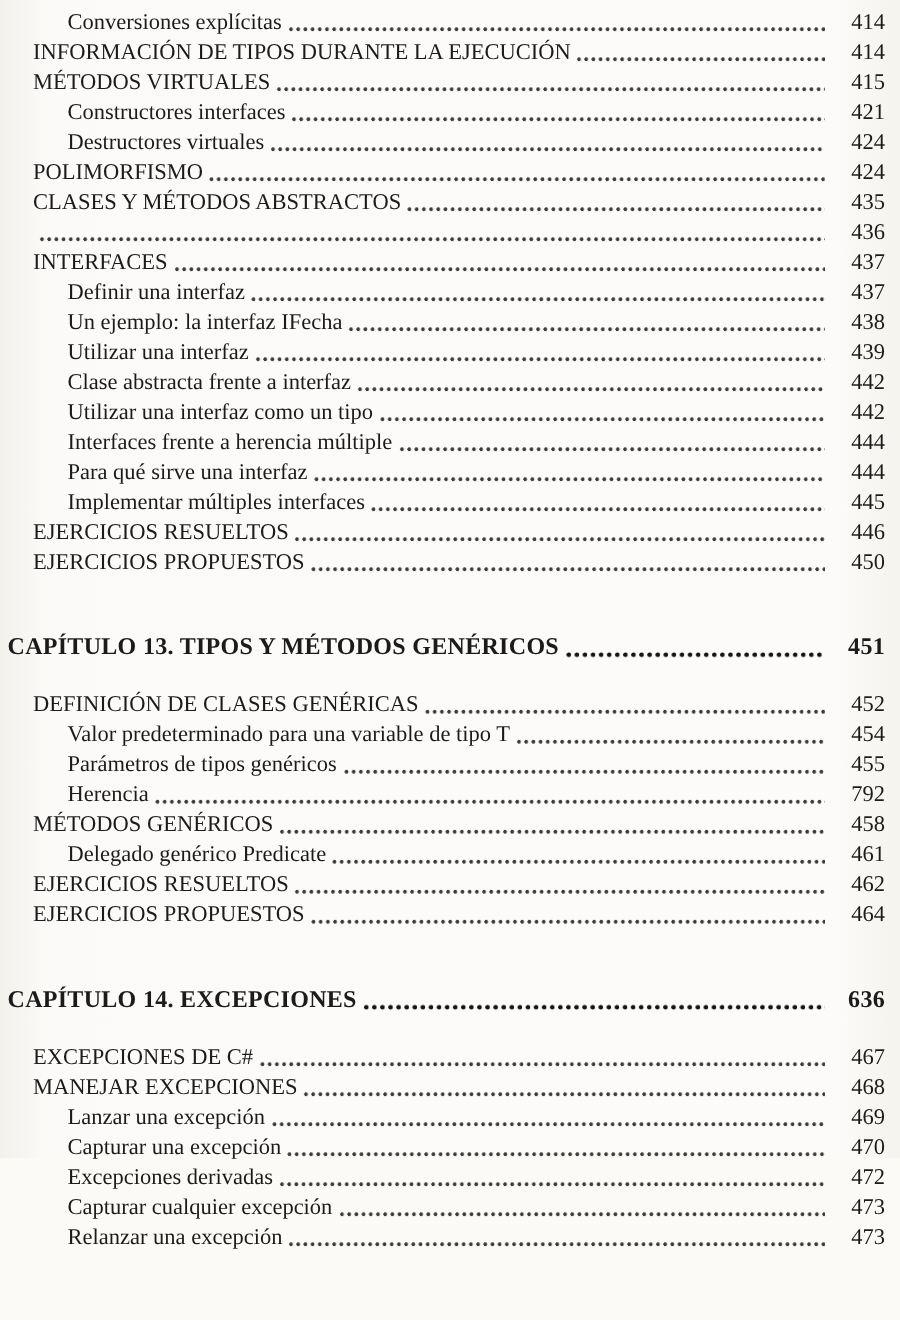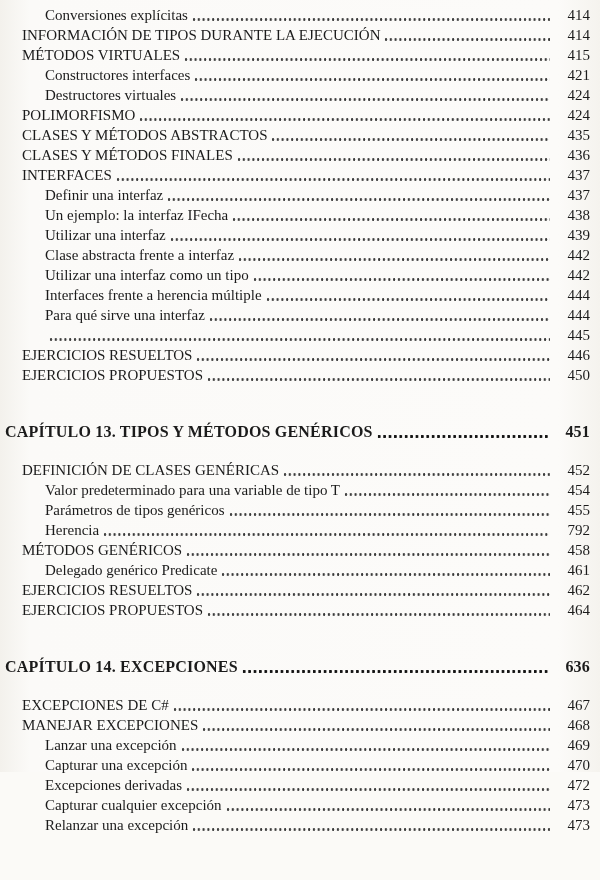--- a/index.html
+++ b/index.html
@@ -82,21 +82,20 @@
         <span class="label">POLIMORFISMO</span>
         <span class="leader"></span>
         <span class="page-num">424</span>
       </div>
       <div class="row lvl1">
         <span class="label">CLASES Y MÉTODOS ABSTRACTOS</span>
         <span class="leader"></span>
         <span class="page-num">435</span>
       </div>
       <div class="row lvl1">
-        <span class="label">CLASES Y MÉTODOS FINALES</span>
         <span class="leader"></span>
         <span class="page-num">436</span>
       </div>
       <div class="row lvl1">
         <span class="label">INTERFACES</span>
         <span class="leader"></span>
         <span class="page-num">437</span>
       </div>
       <div class="row lvl2">
         <span class="label">Definir una interfaz</span>
@@ -127,20 +126,21 @@
         <span class="label">Interfaces frente a herencia múltiple</span>
         <span class="leader"></span>
         <span class="page-num">444</span>
       </div>
       <div class="row lvl2">
         <span class="label">Para qué sirve una interfaz</span>
         <span class="leader"></span>
         <span class="page-num">444</span>
       </div>
       <div class="row lvl2">
+        <span class="label">Implementar múltiples interfaces</span>
         <span class="leader"></span>
         <span class="page-num">445</span>
       </div>
       <div class="row lvl1">
         <span class="label">EJERCICIOS RESUELTOS</span>
         <span class="leader"></span>
         <span class="page-num">446</span>
       </div>
       <div class="row lvl1">
         <span class="label">EJERCICIOS PROPUESTOS</span>

